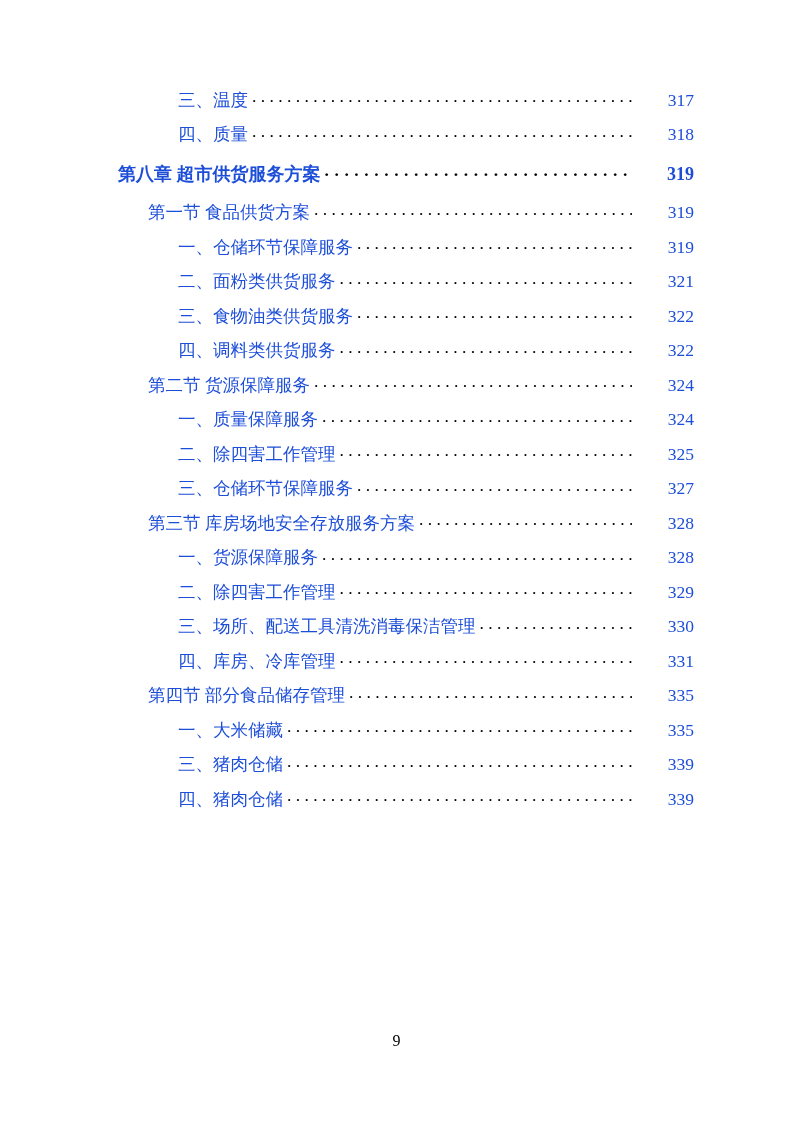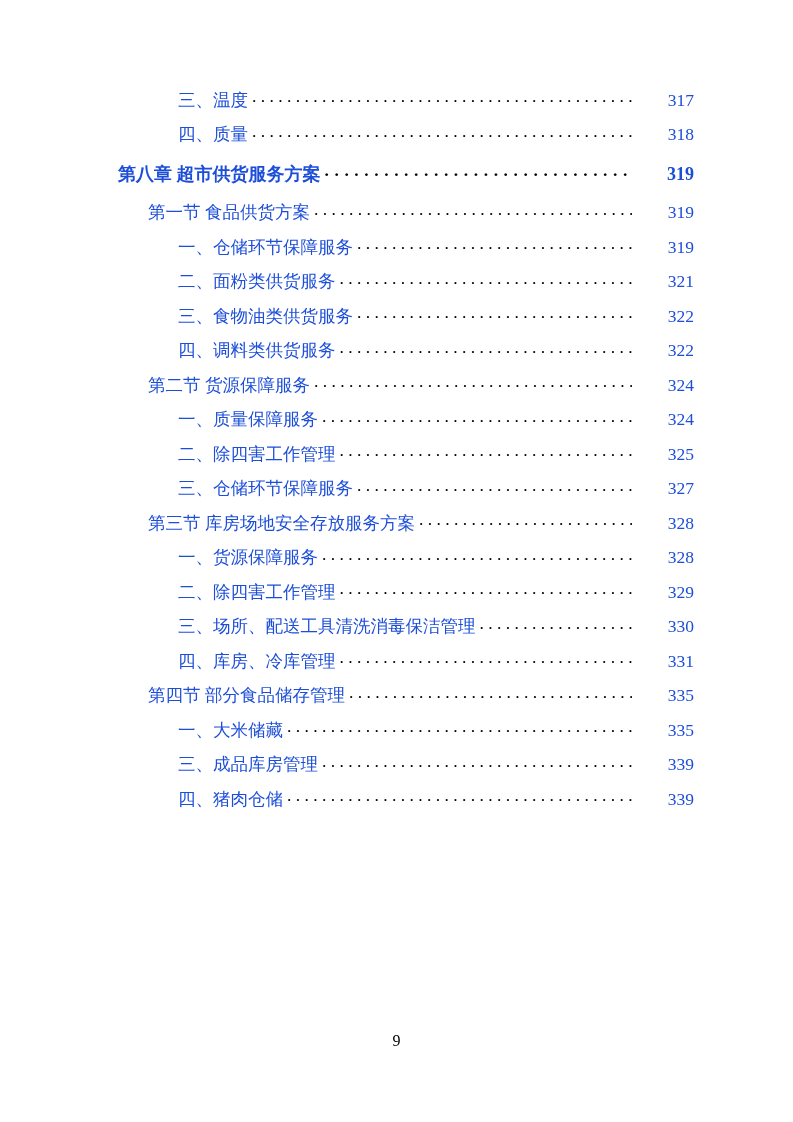--- a/index.html
+++ b/index.html
@@ -182,21 +182,21 @@
         <span class="label">第四节  部分食品储存管理</span>
         <span class="leader"></span>
         <span class="pageno">335</span>
       </div>
       <div class="row item lvl-item">
         <span class="label">一、大米储藏</span>
         <span class="leader"></span>
         <span class="pageno">335</span>
       </div>
       <div class="row item lvl-item">
-        <span class="label">三、成品库房管理</span>
+        <span class="label">三、猪肉仓储</span>
         <span class="leader"></span>
         <span class="pageno">339</span>
       </div>
       <div class="row item lvl-item">
         <span class="label">四、猪肉仓储</span>
         <span class="leader"></span>
         <span class="pageno">339</span>
       </div>
     </div>
   <div class="folio">9</div>

